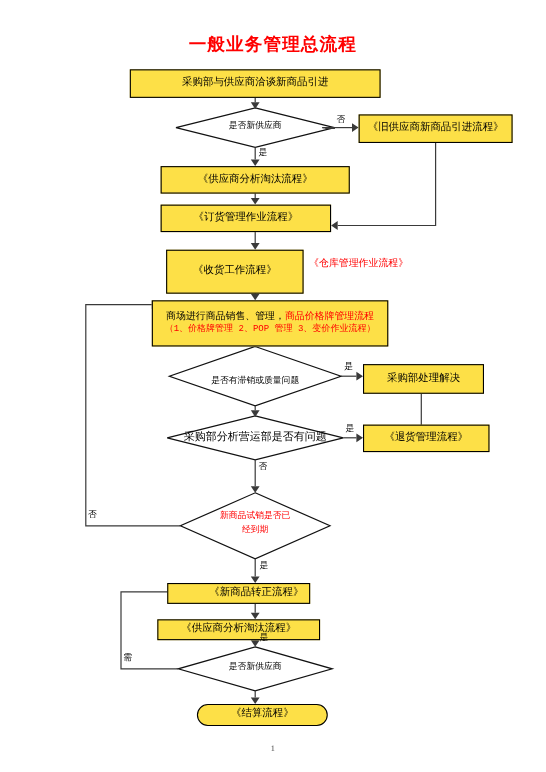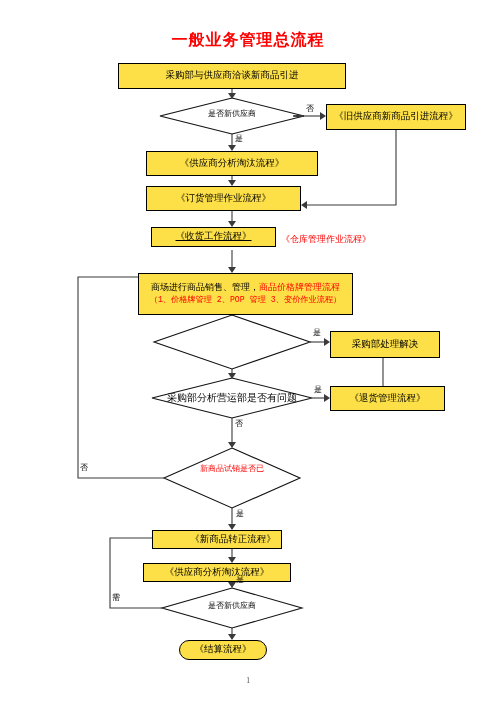--- a/index.html
+++ b/index.html
@@ -206,65 +206,67 @@
 </div>
 
 <div class="node box" style="left:146px;top:151px;width:172px;height:25px;">
   <span>《供应商分析淘汰流程》</span>
 </div>
 
 <div class="node box" style="left:146px;top:186px;width:155px;height:25px;">
   <span>《订货管理作业流程》</span>
 </div>
 
-<div class="node box" style="left:151px;top:227px;width:125px;height:20px;text-decoration:underline;">
+<div class="node box" style="left:151px;top:227px;width:125px;height:40px;">
   <span>《收货工作流程》</span>
 </div>
 
 <div class="redtext" style="left:281px;top:233px;">《仓库管理作业流程》</div>
 
 <div class="node box thick bigbox" style="left:138px;top:273px;width:215px;height:29px;">
   <div class="ln">
     <span>商场进行商品销售、管理，</span><span class="red">商品价格牌管理流程</span>
   </div>
   <div class="ln red" style="font-size:8.2px;">（1、价格牌管理 2、POP 管理 3、变价作业流程）</div>
 </div>
 
 <div class="diamond-wrap" style="left:154px;top:315px;width:156px;height:54px;">
+  <div class="diamond-label" style="top:26px;">是否有滞销或质量问题</div>
 </div>
 
 <div class="node box" style="left:330px;top:331px;width:110px;height:27px;">
   <span>采购部处理解决</span>
 </div>
 
 <div class="diamond-wrap" style="left:152px;top:378px;width:160px;height:40px;">
   <div class="diamond-label" style="top:13px;font-size:10px;">采购部分析营运部是否有问题</div>
 </div>
 
 <div class="node box" style="left:330px;top:386px;width:115px;height:25px;">
   <span>《退货管理流程》</span>
 </div>
 
 <div class="diamond-wrap" style="left:164px;top:448px;width:136px;height:60px;">
   <div class="diamond-label red" style="top:16px;">新商品试销是否已</div>
+  <div class="diamond-label red" style="top:29px;">经到期</div>
 </div>
 
 <div class="node box" style="left:152px;top:530px;width:130px;height:19px;padding-left:32px;">
   <span>《新商品转正流程》</span>
 </div>
 
 <div class="node box" style="left:143px;top:563px;width:148px;height:19px;">
   <span>《供应商分析淘汰流程》</span>
 </div>
 
 <div class="diamond-wrap" style="left:162px;top:588px;width:140px;height:40px;">
   <div class="diamond-label" style="top:13px;">是否新供应商</div>
 </div>
 
-<div class="node rounded" style="left:179px;top:640px;width:88px;height:20px;">
+<div class="node rounded" style="left:179px;top:640px;width:119px;height:20px;">
   <span>《结算流程》</span>
 </div>
 
 <div class="edge-label" style="left:306px;top:103px;">否</div>
 <div class="edge-label" style="left:235px;top:133px;">是</div>
 <div class="edge-label" style="left:313px;top:327px;">是</div>
 <div class="edge-label" style="left:314px;top:384px;">是</div>
 <div class="edge-label" style="left:235px;top:418px;">否</div>
 <div class="edge-label" style="left:80px;top:462px;">否</div>
 <div class="edge-label" style="left:236px;top:508px;">是</div>

